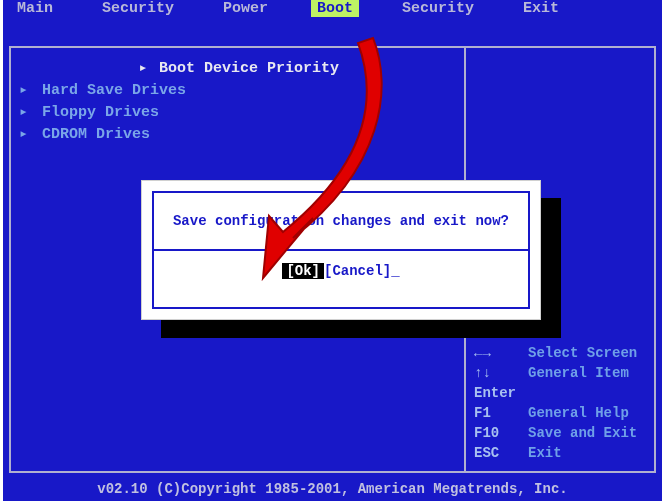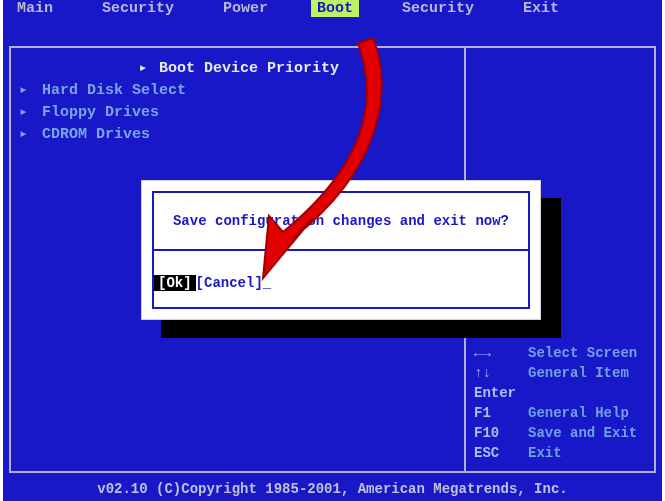--- a/index.html
+++ b/index.html
@@ -119,22 +119,22 @@
     color: #1818c8;
     text-align: center;
     font-size: 14px;
     padding: 20px 6px;
   }
   .dialog-sep {
     border-top: 2px solid #1818c8;
   }
   .dialog-buttons {
     display: flex;
-    justify-content: flex-start;
-    padding: 24px 0 10px;
+    justify-content: center;
+    padding: 12px 0 10px;
     color: #1818c8;
     font-size: 14px;
   }
   .btn-ok {
     background: #000;
     color: #fff;
     padding: 0 4px;
   }
   .cursor { color:#1818c8; }
   
@@ -163,21 +163,21 @@
 
   <div class="panels">
     <div class="panel panel-left">
       <div class="menu-list">
         <div class="row sel">
           <span class="arrow">▸</span>
           <span>Boot Device Priority</span>
         </div>
         <div class="row">
           <span class="arrow">▸</span>
-          <span>Hard Disk Select</span>
+          <span>Hard Save Drives</span>
         </div>
         <div class="row">
           <span class="arrow">▸</span>
           <span>Floppy Drives</span>
         </div>
         <div class="row">
           <span class="arrow">▸</span>
           <span>CDROM Drives</span>
         </div>
       </div>

